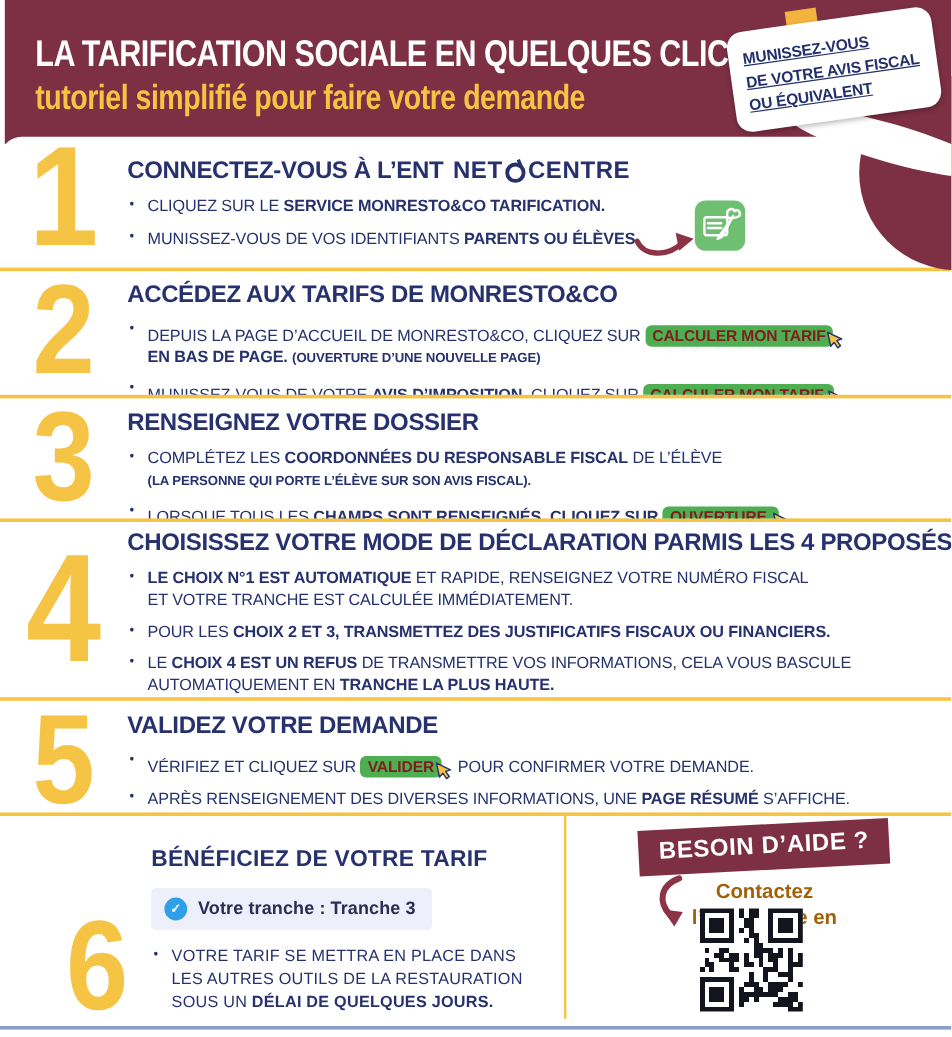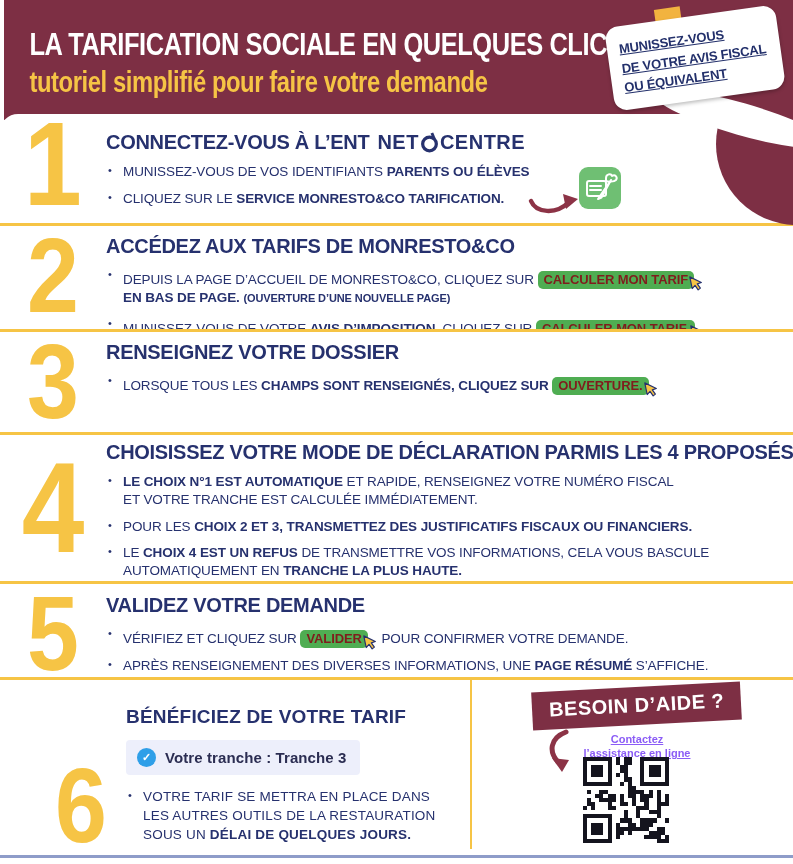--- a/index.html
+++ b/index.html
@@ -77,21 +77,21 @@
   .step6-bullet{list-style:none;margin:13px 0 0 0;padding:0;}
   .step6-bullet li{position:relative;padding-left:17px;color:#26316E;font-size:13.5px;
         line-height:1.4;letter-spacing:0.2px;}
   .step6-bullet li::before{content:"•";position:absolute;left:2px;top:0;font-size:11px;}
 
   .help{position:absolute;left:472px;top:0;width:321px;height:175px;}
   .help-banner{position:absolute;left:60px;top:7px;background:#7D2F44;color:#ffffff;
         font-size:20px;font-weight:bold;letter-spacing:0.5px;padding:7px 17px 8px;
         transform:rotate(-3deg);white-space:nowrap;}
   .help-contact{position:absolute;left:85px;top:52px;width:160px;text-align:center;
-        color:#8b5cf6;font-size:11px;font-weight:bold;line-height:1.3;text-decoration:underline;}
+        color:#a16207;font-size:17px;font-weight:bold;line-height:1.3;}
   .help-arrow{position:absolute;left:72px;top:48px;width:42px;height:46px;}
   .qr{position:absolute;left:111px;top:77px;width:86px;height:86px;background:#ffffff;}
 
   .bottom-bar{height:3px;background:#8E9CC9;}
 </style>
 </head>
 <body>
 
 <div class="page">
 
@@ -118,22 +118,22 @@
           <span class="netocentre">
             <span>NET</span>
             <svg width="19" height="23" viewBox="0 0 20 23">
               <circle cx="10" cy="13" r="7.2" fill="none" stroke="#26316E" stroke-width="3.4"></circle>
               <line x1="12.5" y1="1.5" x2="15" y2="7.5" stroke="#26316E" stroke-width="3"></line>
             </svg>
             <span>CENTRE</span>
           </span>
         </h3>
         <ul class="bullets">
+          <li><span class="sg-n">CLIQUEZ SUR LE </span><span class="sg-b">SERVICE MONRESTO&amp;CO TARIFICATION.</span></li>
           <li><span class="sg-n">MUNISSEZ-VOUS DE VOS IDENTIFIANTS </span><span class="sg-b">PARENTS OU ÉLÈVES</span></li>
-          <li><span class="sg-n">CLIQUEZ SUR LE </span><span class="sg-b">SERVICE MONRESTO&amp;CO TARIFICATION.</span></li>
         </ul>
       </div>
       <svg class="curve-arrow" viewBox="0 0 52 30">
         <path d="M3 13 C8 25, 28 27, 41 14" fill="none" stroke="#8C3346" stroke-width="4.5" stroke-linecap="round"></path>
         <polygon points="35,6 50,11 38,21" fill="#8C3346"></polygon>
       </svg>
       <svg class="service-icon" viewBox="0 0 44 44">
         <rect x="1" y="1" width="42" height="42" rx="9" fill="#6FBF73"></rect>
         <g stroke="#ffffff" stroke-width="2" fill="none" stroke-linecap="round" stroke-linejoin="round">
           <rect x="9" y="15" width="19" height="15" rx="2"></rect>
@@ -159,20 +159,21 @@
         </ul>
       </div>
     </section>
     <div class="divider"></div>
 
     <section class="step row3">
       <div class="num n3">3</div>
       <div class="content">
         <h3 class="step-title">RENSEIGNEZ VOTRE DOSSIER</h3>
         <ul class="bullets">
+          <li><span class="sg-n">COMPLÉTEZ LES </span><span class="sg-b">COORDONNÉES DU RESPONSABLE FISCAL</span><span class="sg-n"> DE L’ÉLÈVE</span><br><span class="sg-small">(LA PERSONNE QUI PORTE L’ÉLÈVE SUR SON AVIS FISCAL).</span></li>
           <li><span class="sg-n">LORSQUE TOUS LES </span><span class="sg-b">CHAMPS SONT RENSEIGNÉS, CLIQUEZ SUR </span><span class="sg-chip">OUVERTURE.</span><span class="cursor-icon"><svg viewBox="0 0 20 20" width="17" height="17">
                   <path d="M5 1 L5 15 L9 12 L11.5 18 L14.5 16.5 L12 10.8 L17 10.3 Z" fill="#F6C445" stroke="#26316E" stroke-width="1.4" stroke-linejoin="round" transform="rotate(-12 10 10)"></path>
                 </svg></span></li>
         </ul>
       </div>
     </section>
     <div class="divider"></div>
 
     <section class="step row4">
       <div class="num n4">4</div>

